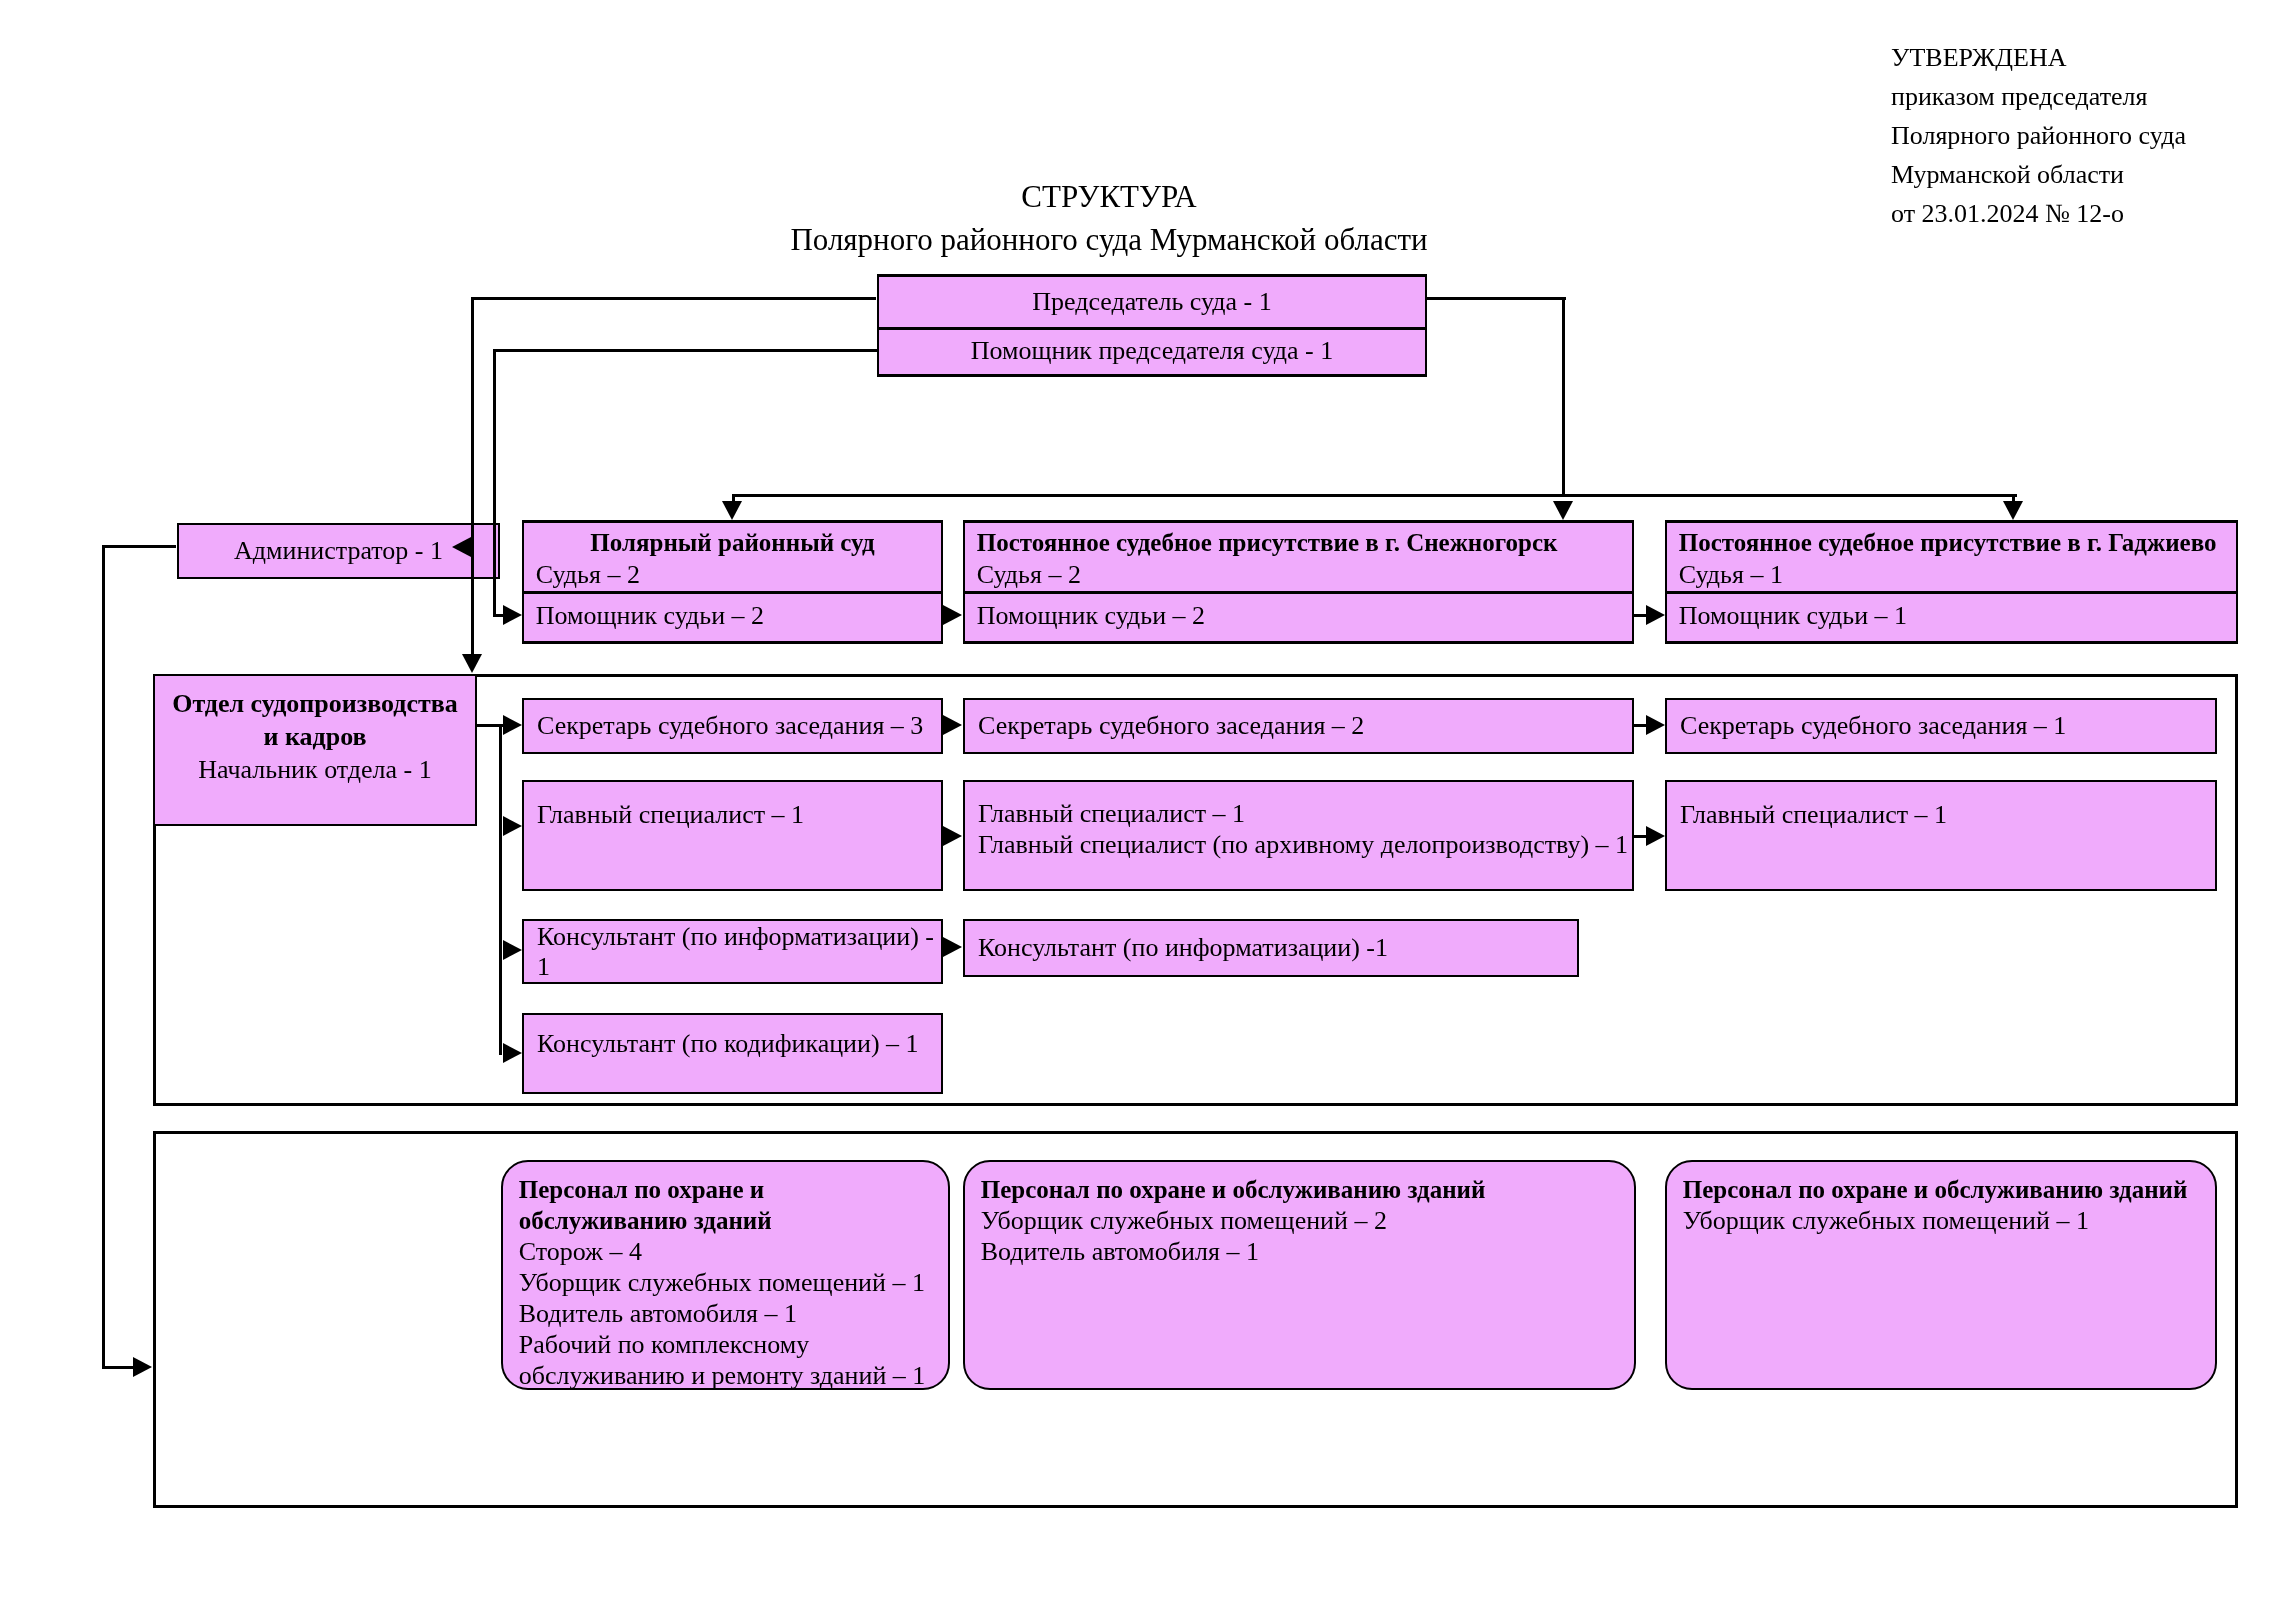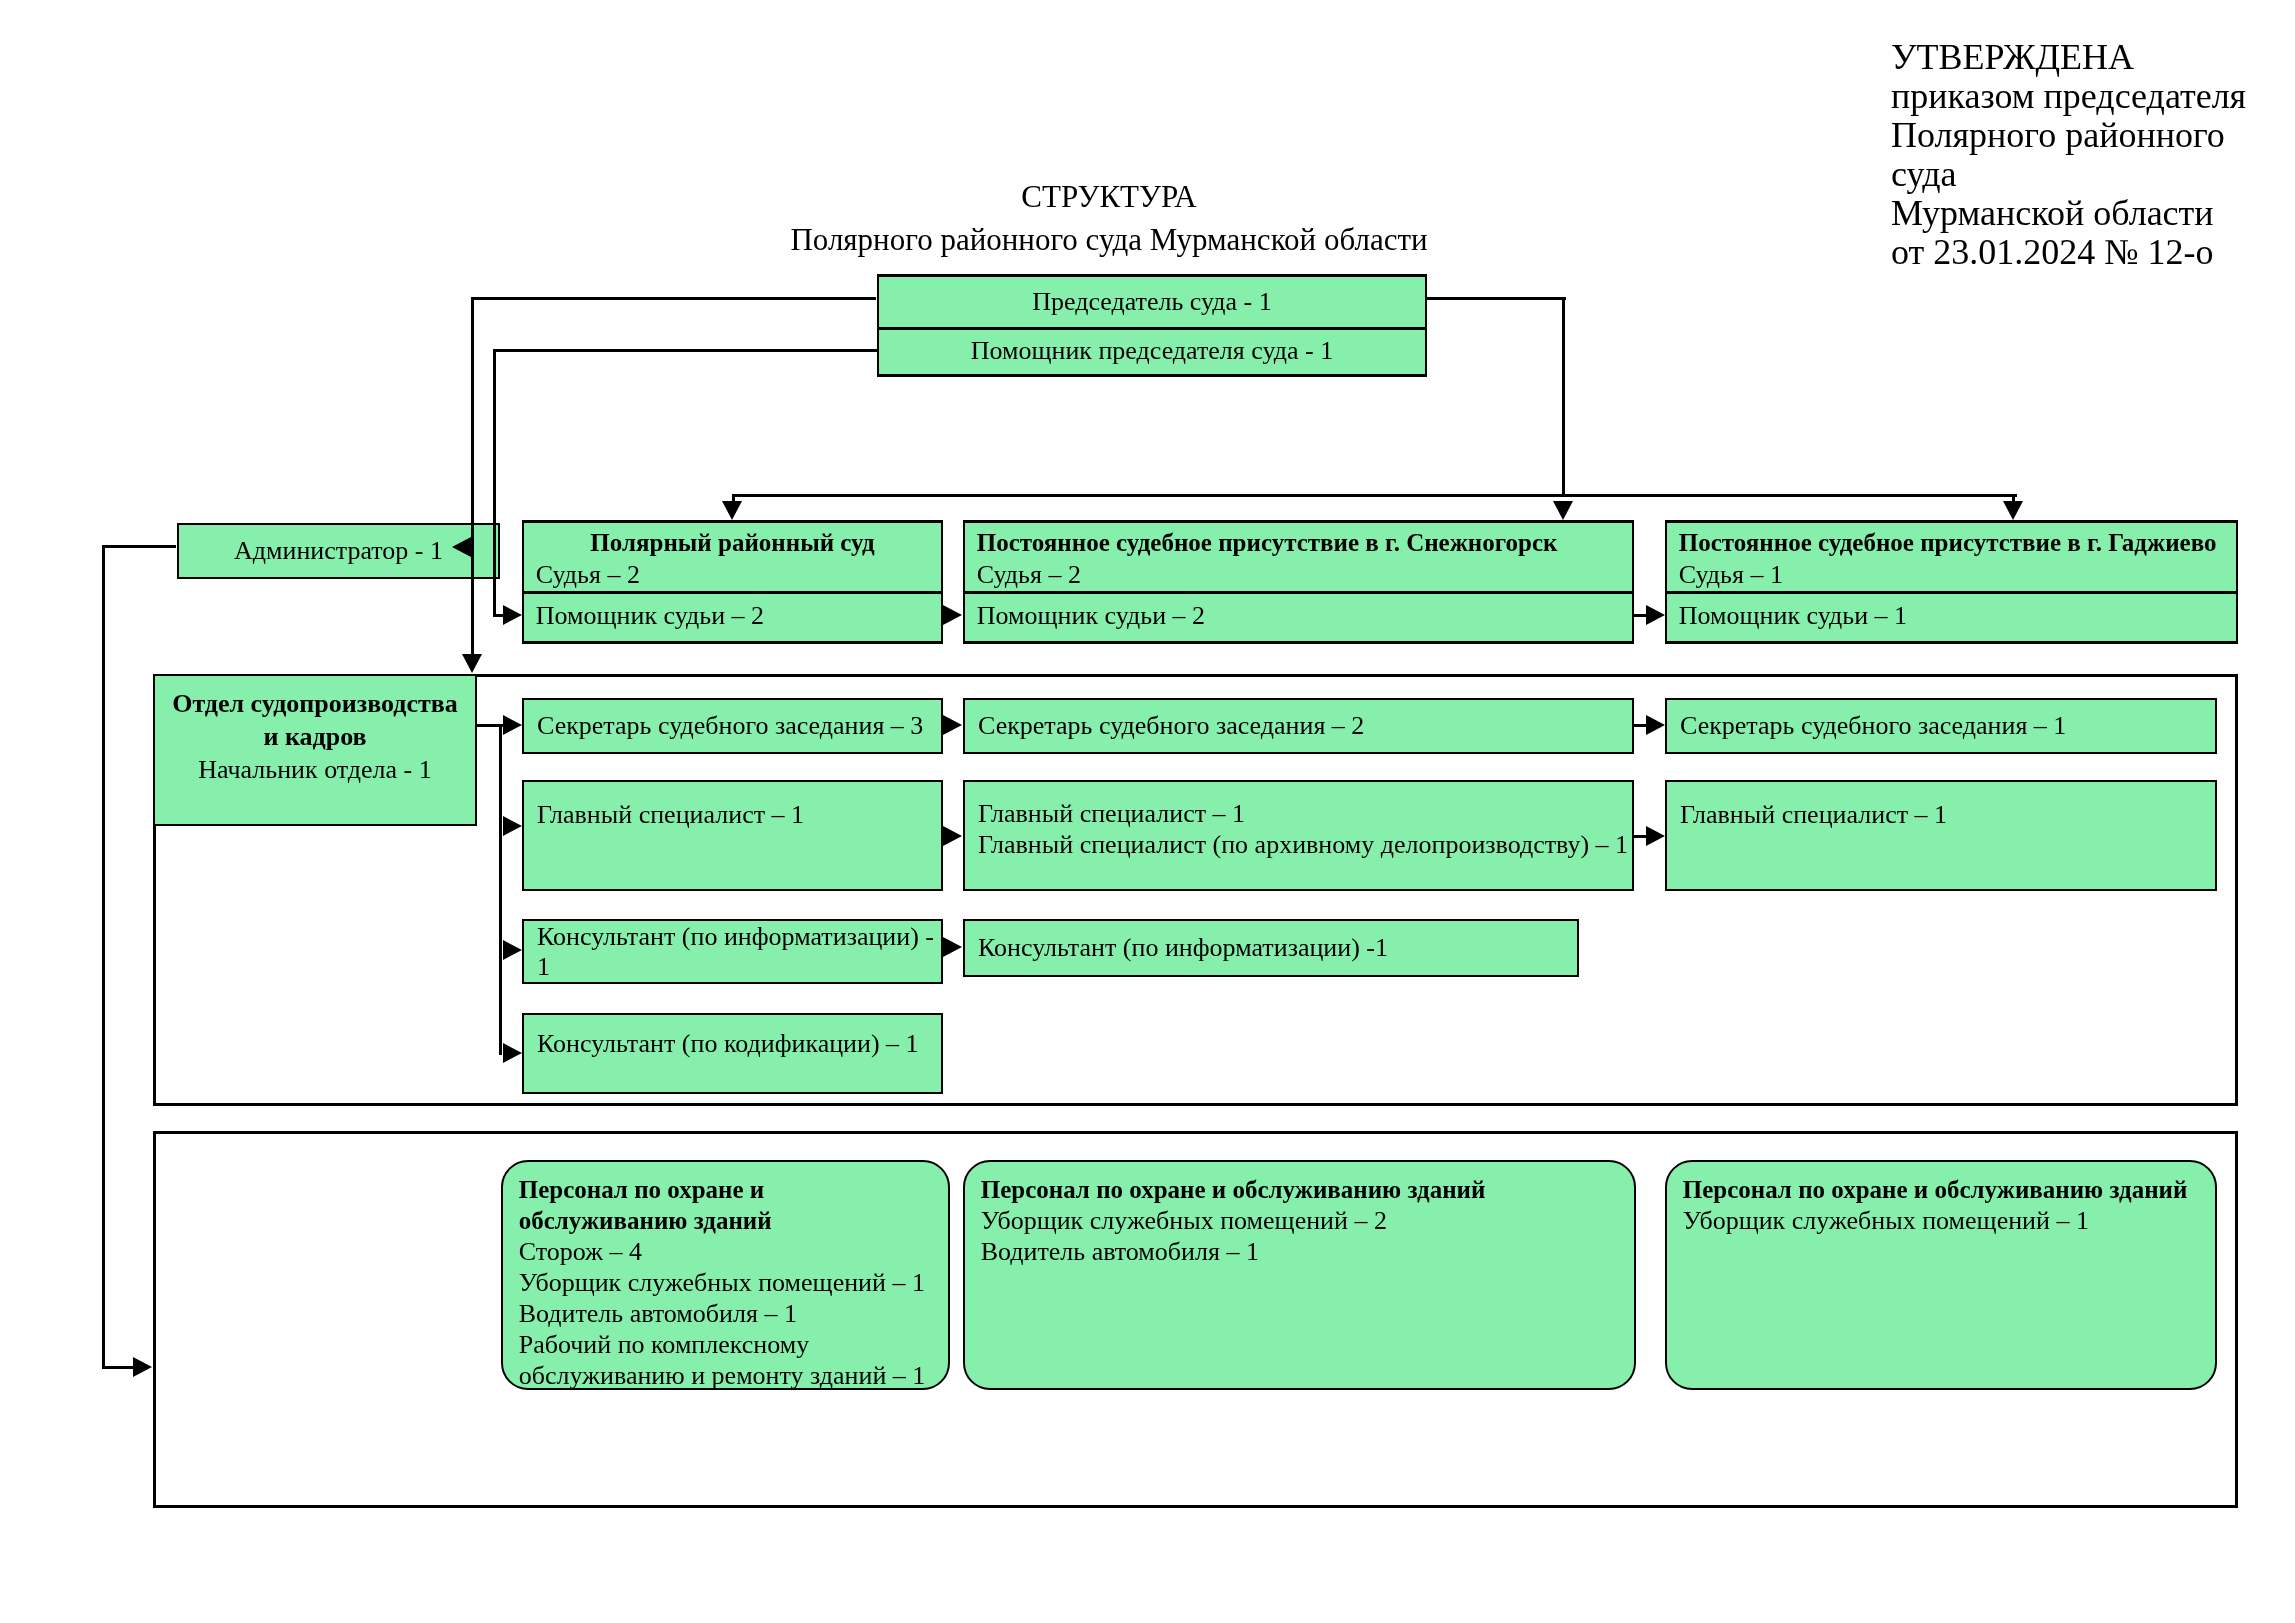--- a/index.html
+++ b/index.html
@@ -8,34 +8,34 @@
     width:2295px;height:1623px;
     background:#ffffff;
     font-family:"Liberation Serif","DejaVu Serif",serif;
     color:#000;
     overflow:hidden;
   }
   .abs{position:absolute;}
   .box{
     position:absolute;
     border:2.6px solid #000;
-    background:#86efac;
+    background:#f0abfc;
     box-sizing:border-box;
     font-size:26px;
   }
   .container{border-width:3.3px;background:transparent;}
   .hline,.vline{position:absolute;background:#000;}
   .arr-r,.arr-l,.arr-d{position:absolute;width:0;height:0;}
   .arr-r{border-top:10.5px solid transparent;border-bottom:10.5px solid transparent;border-left:19.6px solid #000;}
   .arr-l{border-top:10.5px solid transparent;border-bottom:10.5px solid transparent;border-right:19.6px solid #000;}
   .arr-d{border-left:10.5px solid transparent;border-right:10.5px solid transparent;border-top:19.6px solid #000;}
   .center{display:flex;align-items:center;justify-content:center;text-align:center;}
   .vcenter{display:flex;align-items:center;}
   .bold{font-weight:bold;}
-  .approval{font-size:36px;line-height:39px;}
+  .approval{font-size:26px;line-height:39px;}
   .title{font-size:31px;line-height:43px;text-align:center;}
   
   .split-box{border-top-width:3.9px;border-bottom-width:3.9px;padding:0;}
   .chair-row-top{height:50px;border-bottom:3.9px solid #000;}
   .chair-row-bottom{height:41px;}
   .court-top{height:71px;border-bottom:3.9px solid #000;padding-top:2.6px;box-sizing:border-box;}
   .court-bottom{height:43px;padding-left:11.8px;box-sizing:border-box;}
   .court-name{line-height:33px;font-weight:bold;font-size:25px;white-space:nowrap;}
   .pad-l{padding-left:11.8px;}
   .line48{line-height:31px;}

